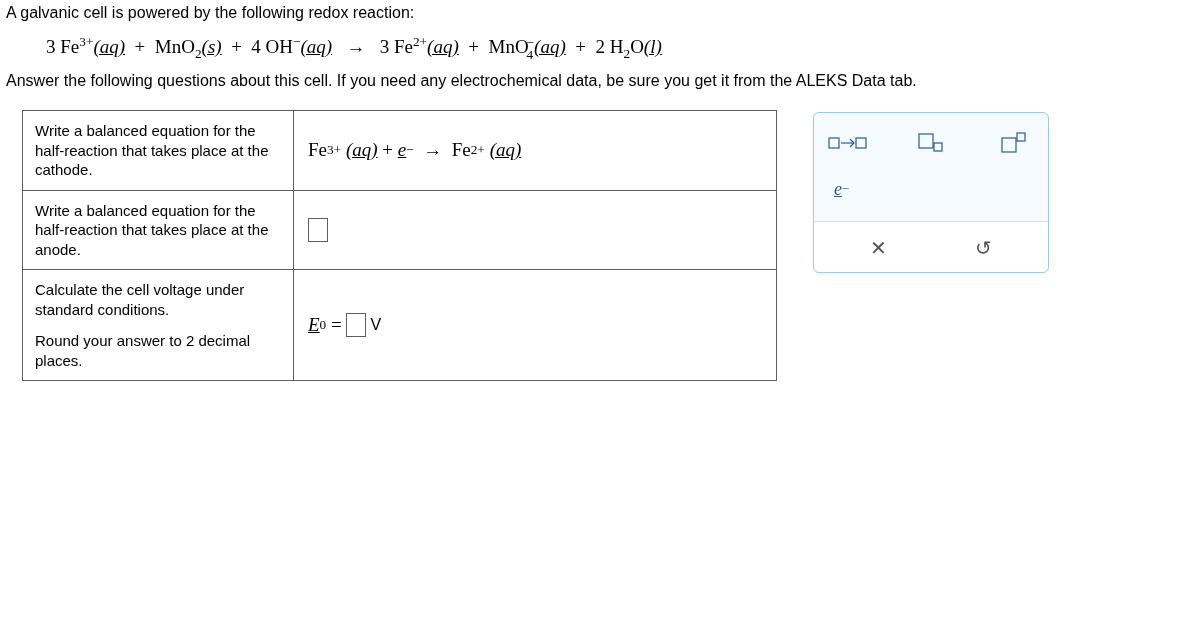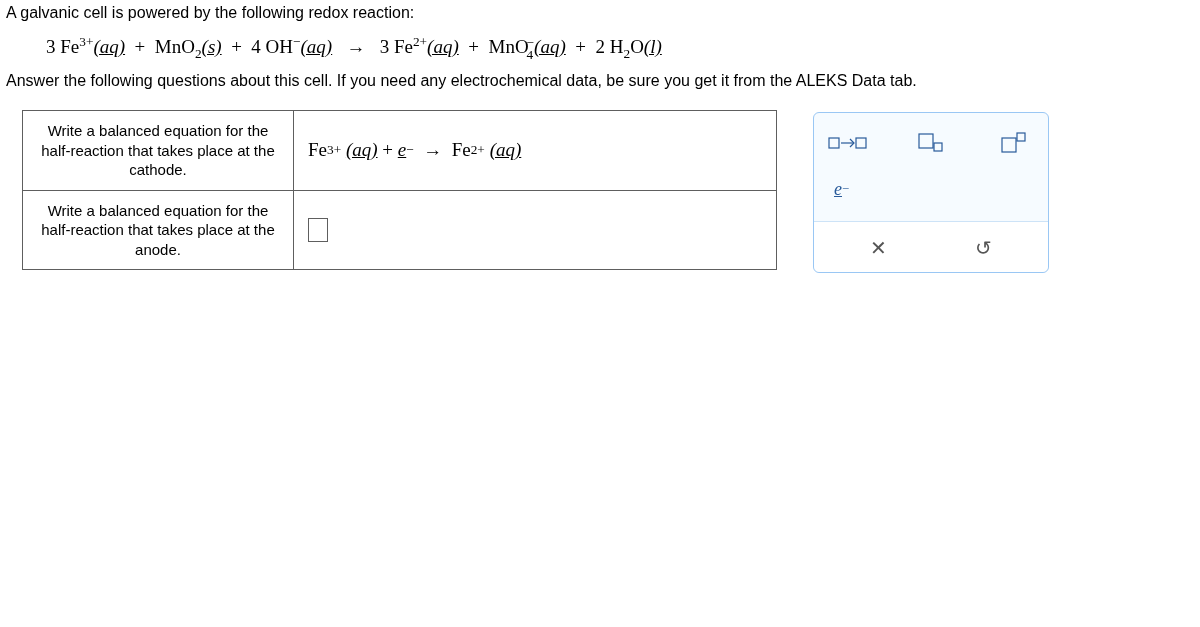--- a/index.html
+++ b/index.html
@@ -27,21 +27,20 @@
     margin-left: -2px;
   }
   .supsub span { display:block; }
   .italic { font-style: italic; text-decoration: underline; }
   .question { margin-bottom: 20px; }
   .row { display:flex; align-items:flex-start; }
   .table-area {
     border: 1px solid #5e5e5e;
     width: 753px;
     margin-left: 16px;
-    text-align: center;
   }
   .trow { display:flex; border-bottom: 1px solid #5e5e5e; }
   .trow:last-child { border-bottom: none; }
   .tlabel {
     width: 246px;
     border-right: 1px solid #5e5e5e;
     padding: 10px 12px;
     font-size: 15px;
     line-height: 1.3;
   }
@@ -123,20 +122,32 @@
         &nbsp;&nbsp;<span>→</span>&nbsp;&nbsp;
         <span>Fe</span><span class="sup">2+</span>&nbsp;<span class="italic">(aq)</span>
       </div>
     </div>
     <div class="trow">
       <div class="tlabel">Write a balanced equation for the half-reaction that takes place at the anode.</div>
       <div class="tcontent">
         <span class="input-box"></span>
       </div>
     </div>
+    <div class="trow">
+      <div class="tlabel">
+        <span>Calculate the cell voltage under standard conditions.</span>
+        <div style="height:12px"></div>
+        <span>Round your answer to 2 decimal places.</span>
+      </div>
+      <div class="tcontent">
+        <span class="italic">E</span><span class="sup">0</span>
+        &nbsp;<span>=</span>&nbsp;
+        <span class="input-box"></span><span class="v-unit">V</span>
+      </div>
+    </div>
   </div>
 
   <div class="palette">
     <div class="prow">
       <div class="picon">
         <svg width="40" height="16">
             <rect x="1" y="3" width="10" height="10" fill="none" stroke-width="1.2"></rect>
             <line x1="13" y1="8" x2="26" y2="8" stroke-width="1.2"></line>
             <polyline points="22,4 26,8 22,12" fill="none" stroke-width="1.2"></polyline>
             <rect x="28" y="3" width="10" height="10" fill="none" stroke-width="1.2"></rect>

